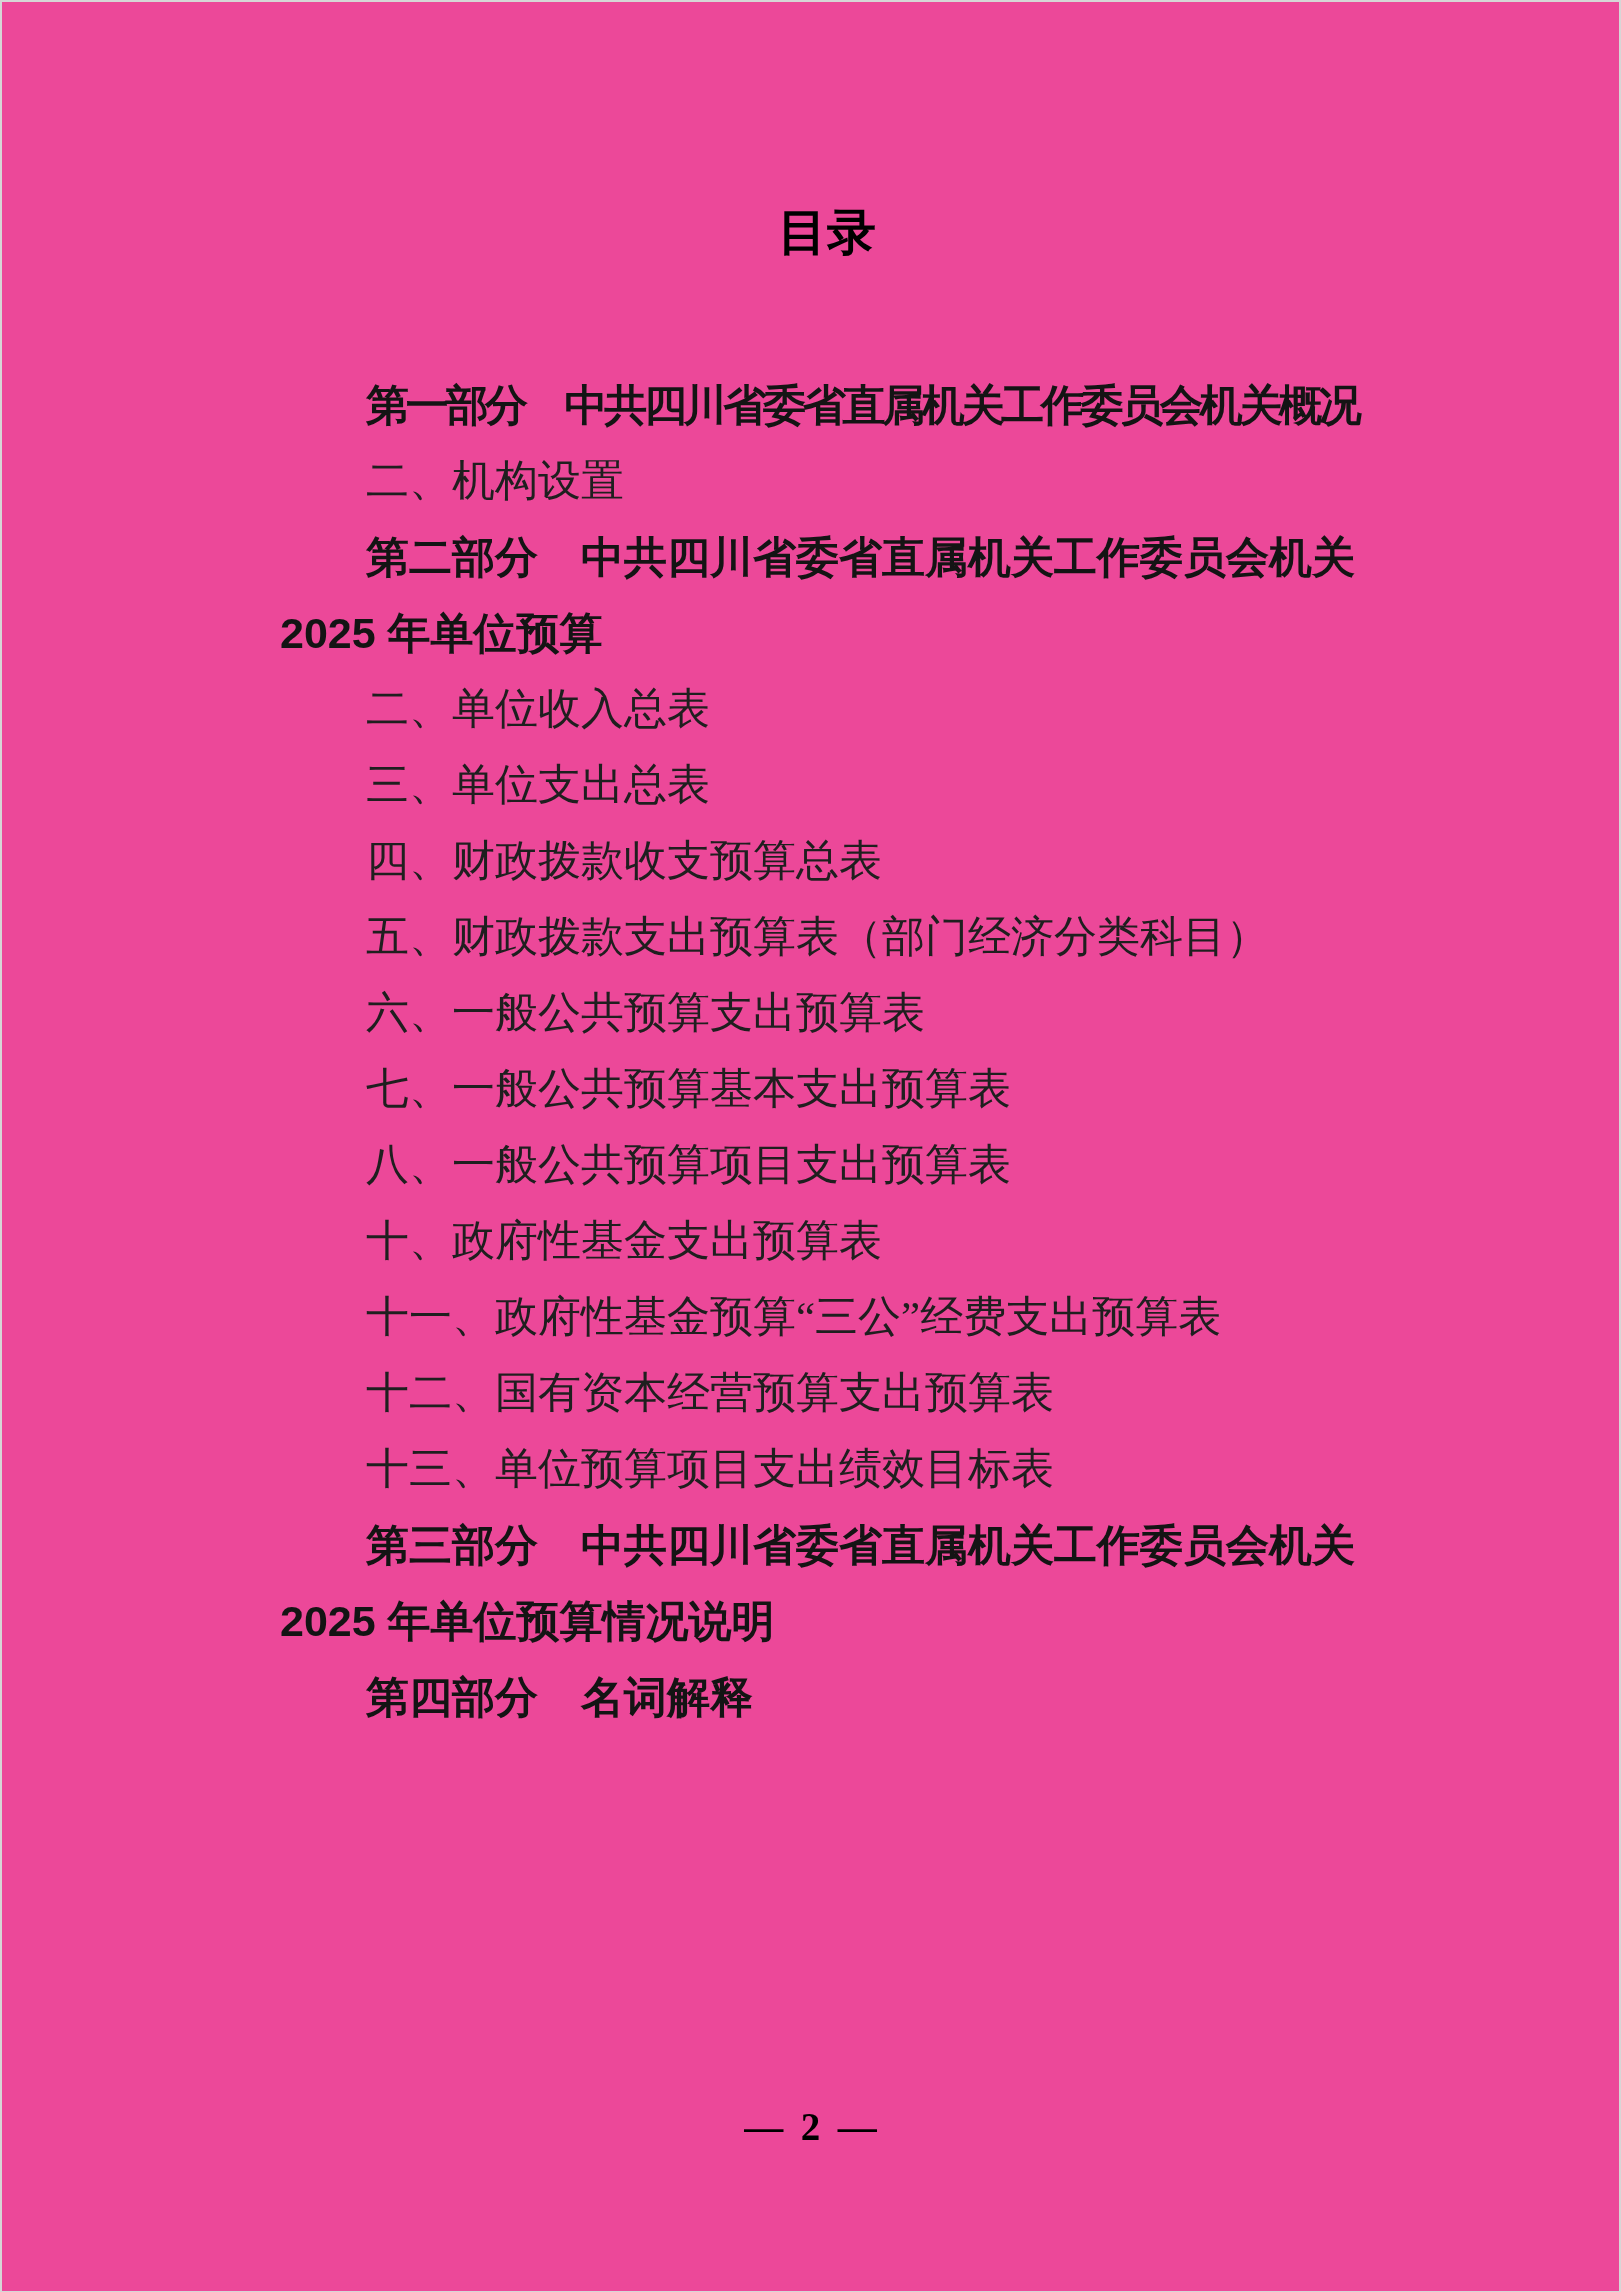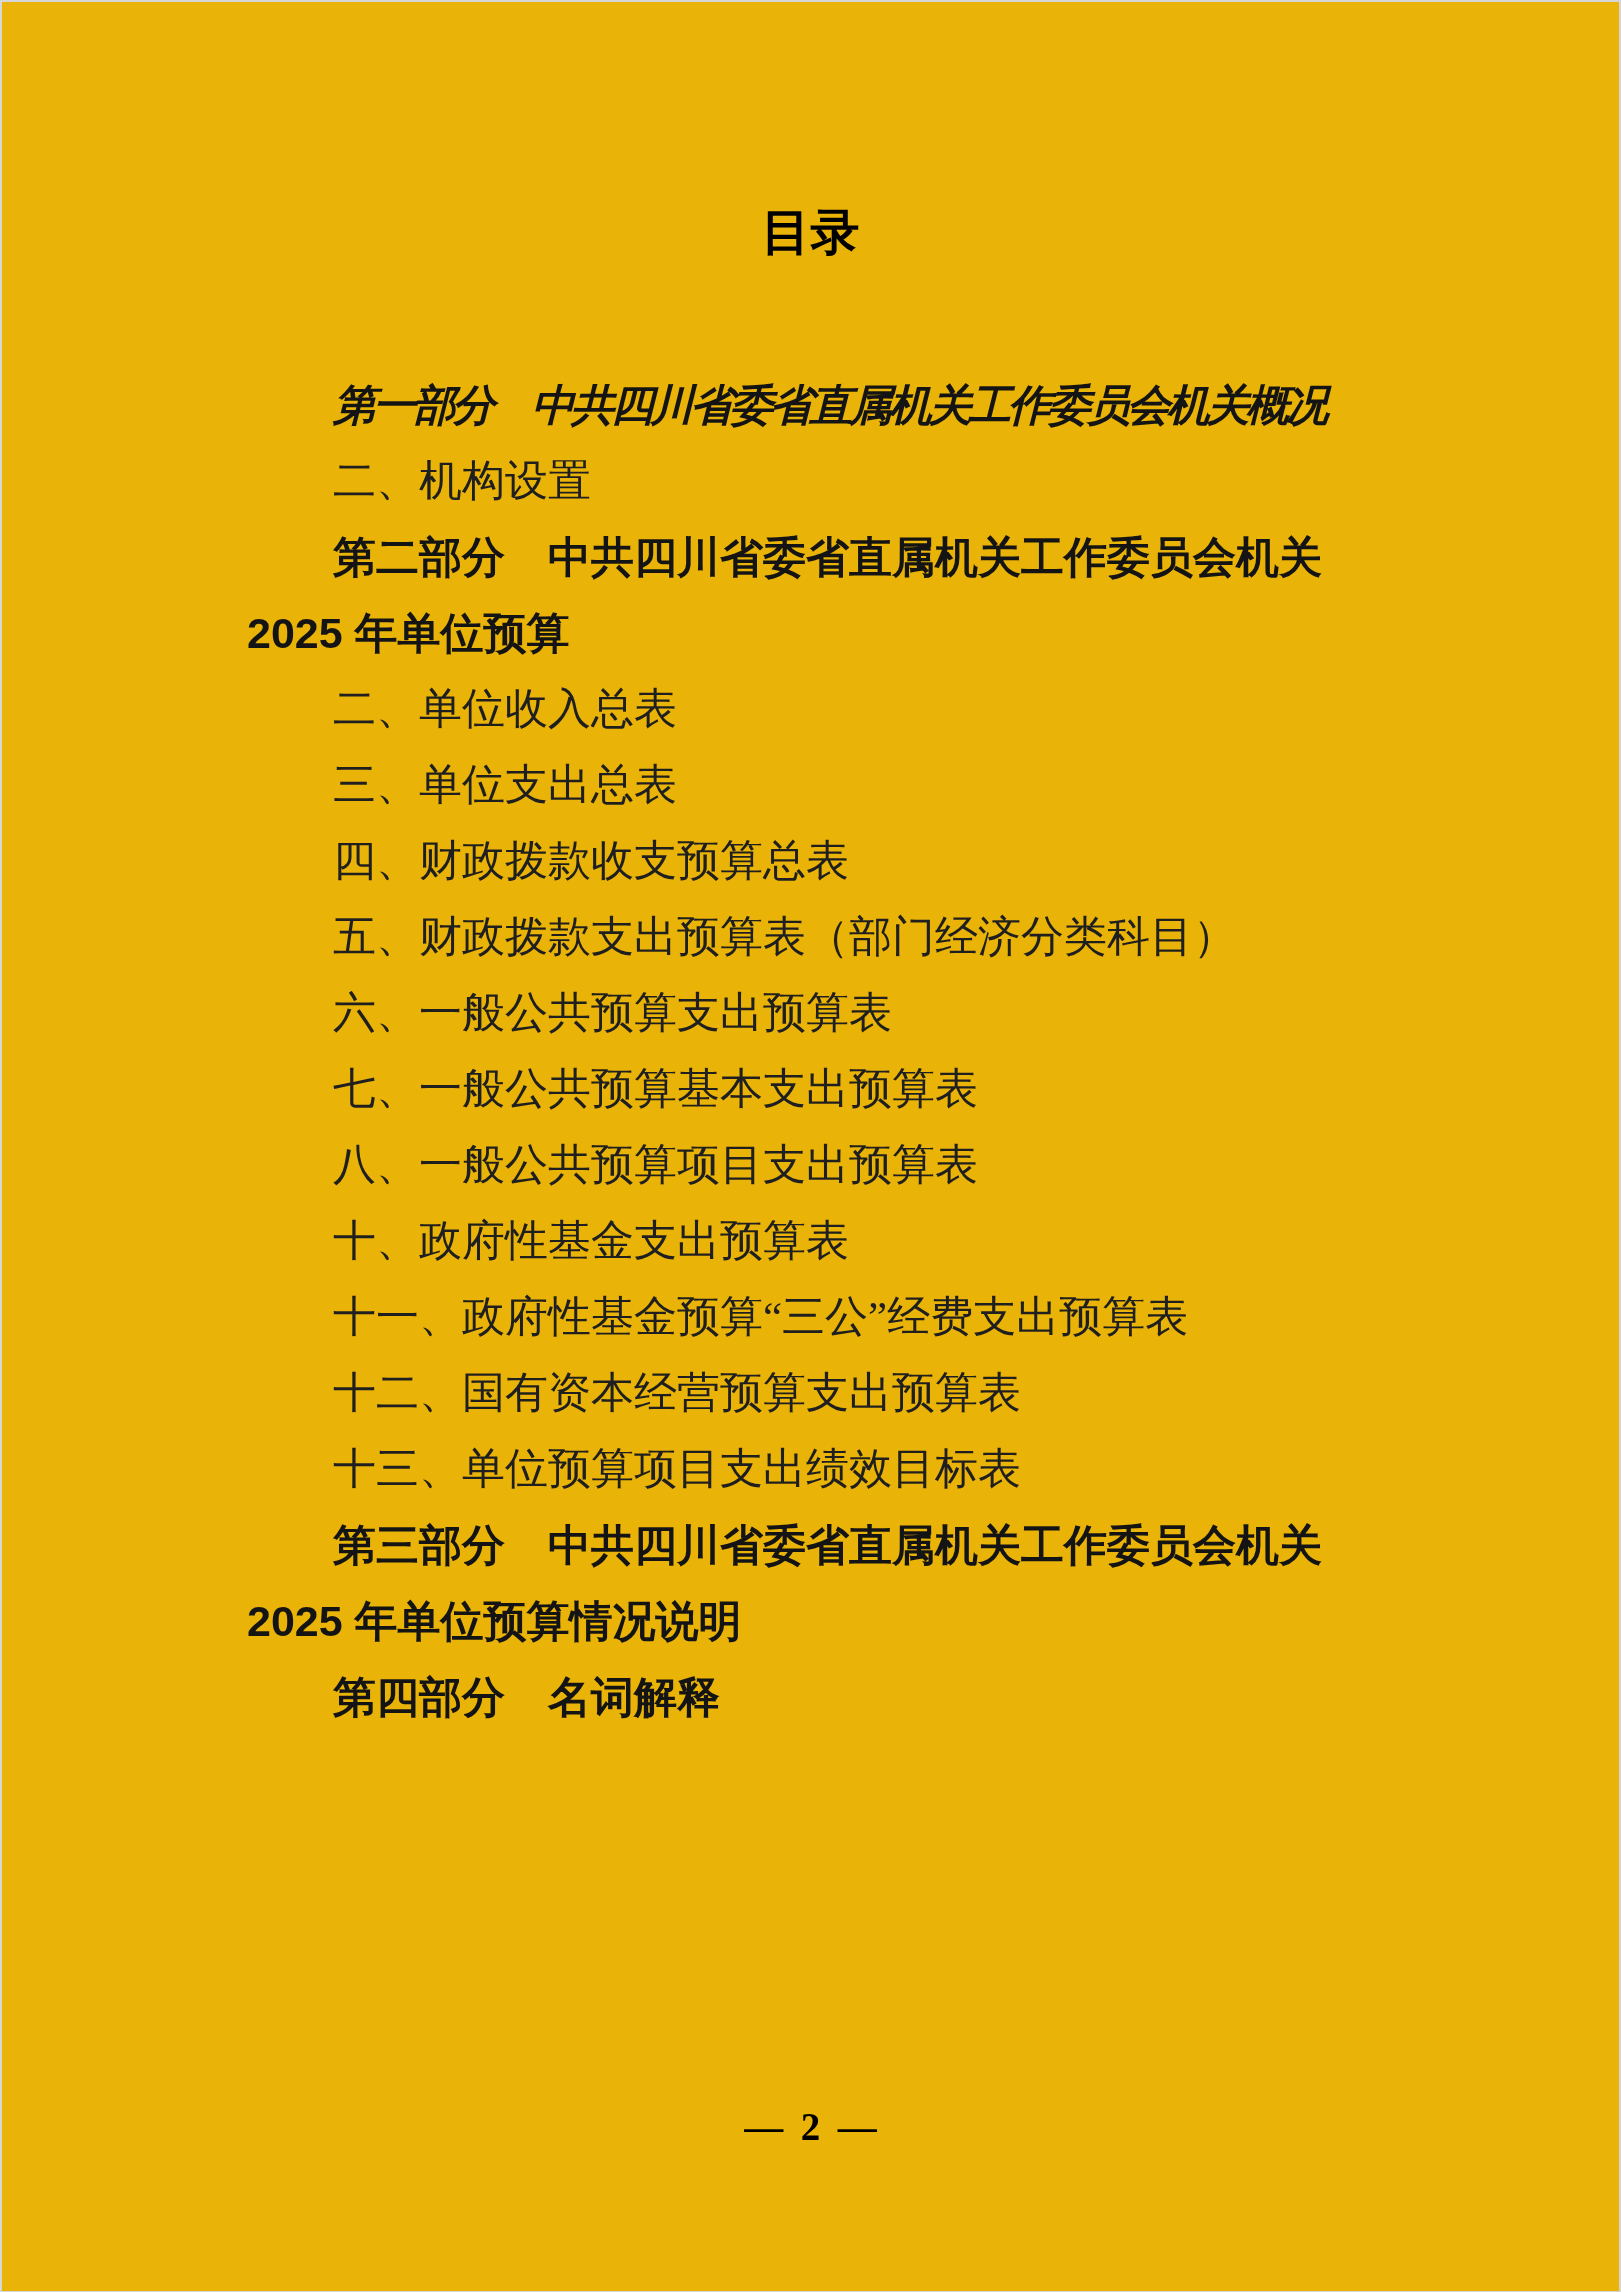--- a/index.html
+++ b/index.html
@@ -5,23 +5,24 @@
   html, body {
     margin: 0;
     padding: 0;
     background: #ffffff;
   }
   .page {
     position: relative;
     width: 1621px;
     height: 2293px;
     box-sizing: border-box;
-    background: #eab308;
+    background: #ec4899;
     border: 2px solid #d6d6d6;
     overflow: hidden;
+    padding-left: 33px;
   }
   .doc-title {
     margin: 0;
     padding-top: 200px;
     height: 61px;
     line-height: 61px;
     text-align: center;
     font-family: "Liberation Serif", serif;
     font-weight: bold;
     font-size: 49px;
@@ -47,21 +48,20 @@
     color: #141414;
   }
   .toc-line.item {
     font-family: "Liberation Serif", serif;
     font-weight: normal;
     color: #1f1f1f;
   }
   
   .toc .toc-line:first-child {
     letter-spacing: -3.3px;
-    font-style: italic;
   }
   .footer {
     position: absolute;
     top: 2101px;
     left: 0;
     width: 100%;
     text-align: center;
     font-family: "Liberation Serif", serif;
     font-weight: bold;
     font-size: 39px;

